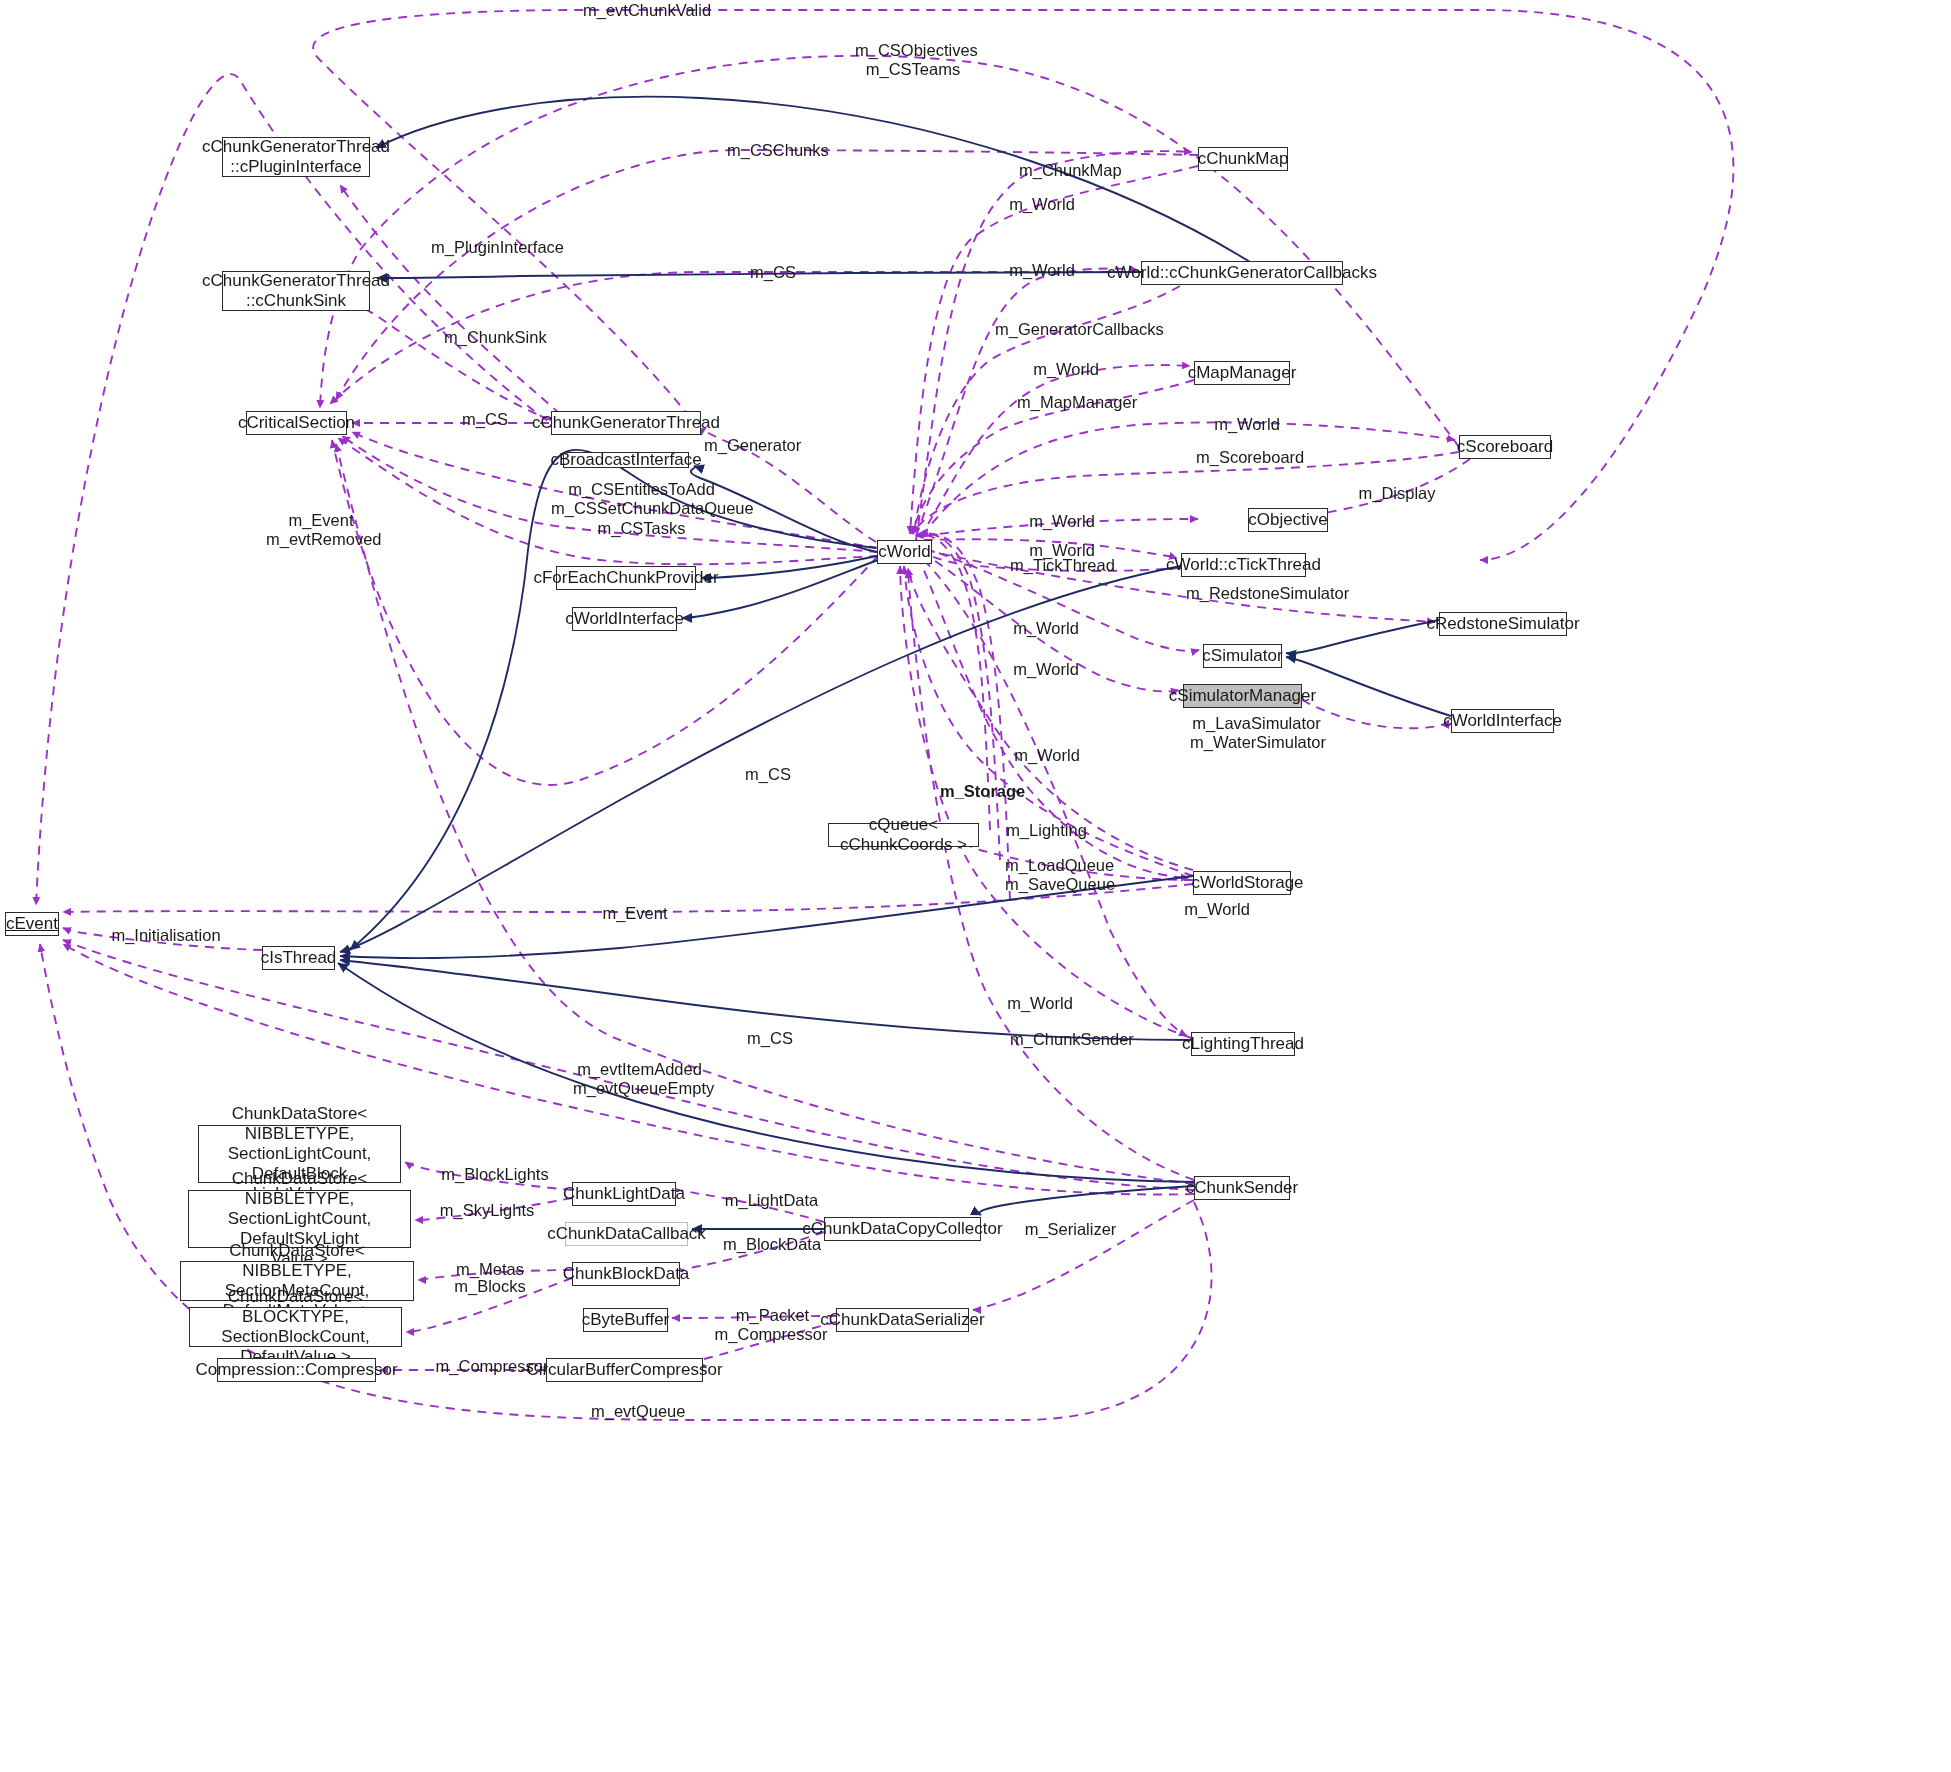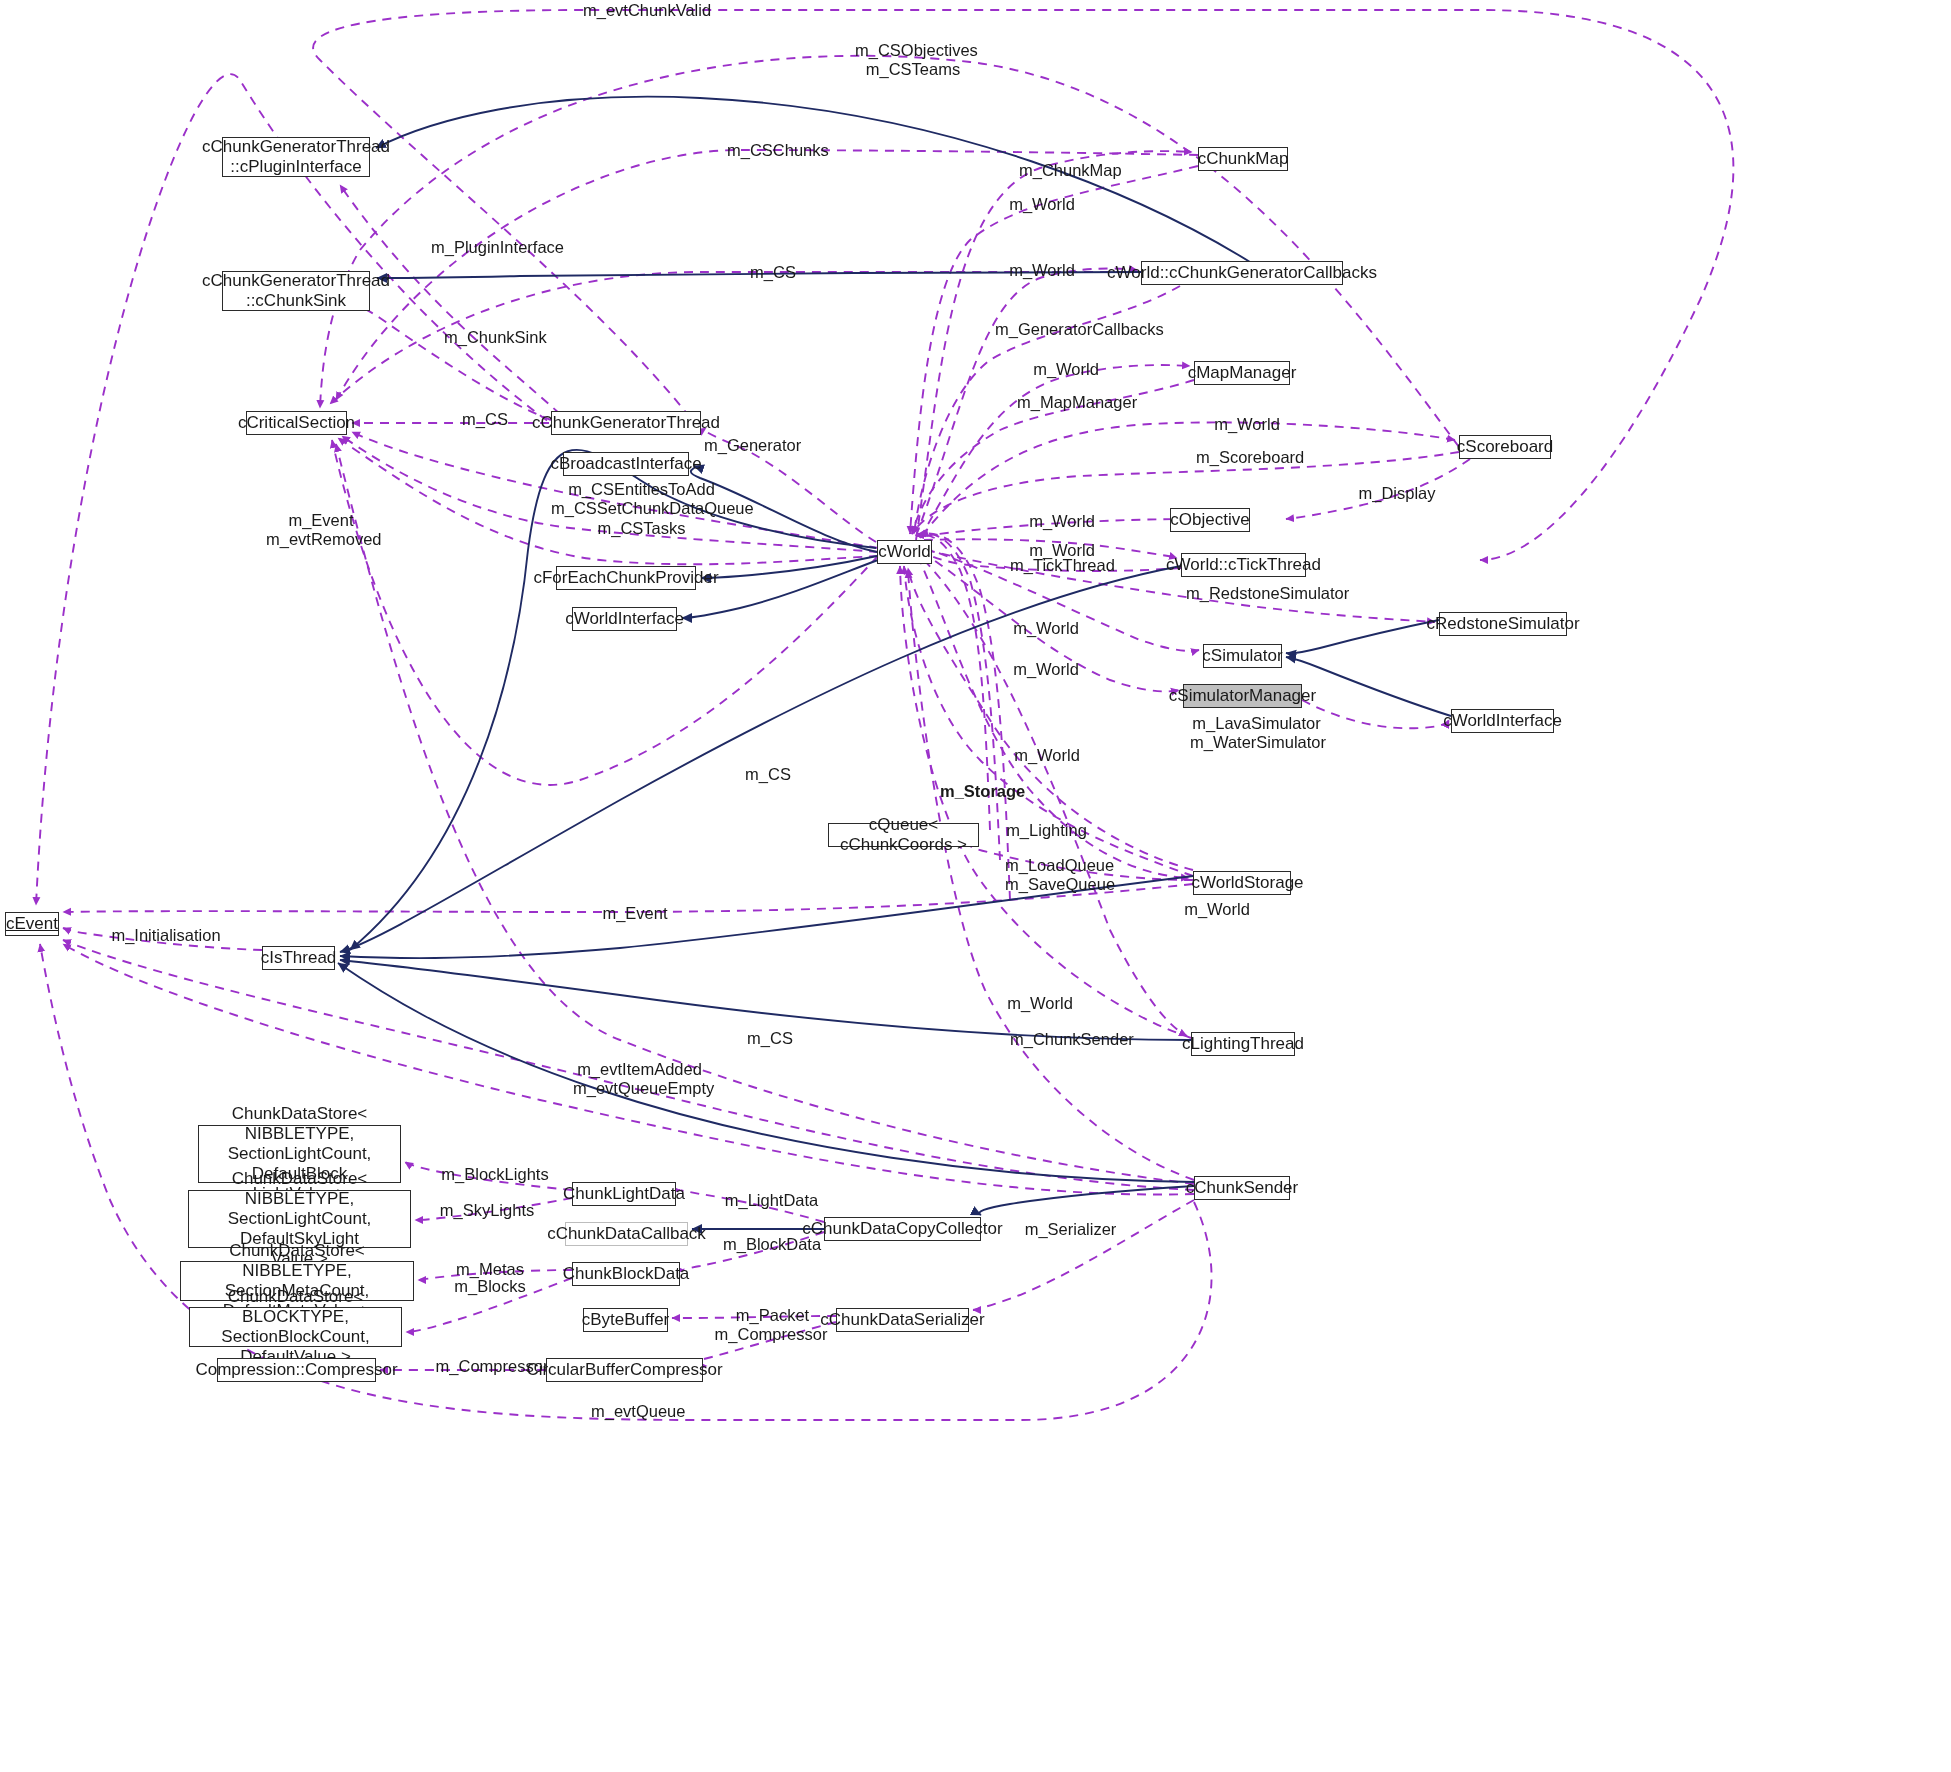--- a/index.html
+++ b/index.html
@@ -214,22 +214,22 @@
       <div class="node" style="left: 222px; top: 137px; width: 148px; height: 40px;">cChunkGeneratorThread
 ::cPluginInterface</div>
       <div class="node" style="left: 1198px; top: 147px; width: 90px; height: 24px;">cChunkMap</div>
       <div class="node" style="left: 222px; top: 271px; width: 148px; height: 40px;">cChunkGeneratorThread
 ::cChunkSink</div>
       <div class="node" style="left: 1141px; top: 261px; width: 202px; height: 24px;">cWorld::cChunkGeneratorCallbacks</div>
       <div class="node" style="left: 1194px; top: 361px; width: 96px; height: 24px;">cMapManager</div>
       <div class="node" style="left: 246px; top: 411px; width: 101px; height: 24px;">cCriticalSection</div>
       <div class="node" style="left: 551px; top: 411px; width: 150px; height: 24px;">cChunkGeneratorThread</div>
       <div class="node" style="left: 1459px; top: 435px; width: 92px; height: 24px;">cScoreboard</div>
-      <div class="node" style="left: 563px; top: 452px; width: 126px; height: 24px;">cBroadcastInterface</div>
-      <div class="node" style="left: 1170px; top: 508px; width: 80px; height: 24px;">cObjective</div>
+      <div class="node" style="left: 563px; top: 452px; width: 126px; height: 16px;">cBroadcastInterface</div>
+      <div class="node" style="left: 1248px; top: 508px; width: 80px; height: 24px;">cObjective</div>
       <div class="node" style="left: 877px; top: 540px; width: 55px; height: 24px;">cWorld</div>
       <div class="node" style="left: 1181px; top: 553px; width: 125px; height: 24px;">cWorld::cTickThread</div>
       <div class="node" style="left: 556px; top: 566px; width: 140px; height: 24px;">cForEachChunkProvider</div>
       <div class="node" style="left: 1439px; top: 612px; width: 128px; height: 24px;">cRedstoneSimulator</div>
       <div class="node" style="left: 572px; top: 607px; width: 105px; height: 24px;">cWorldInterface</div>
       <div class="node" style="left: 1203px; top: 644px; width: 79px; height: 24px;">cSimulator</div>
       <div class="node focus" style="left: 1183px; top: 684px; width: 119px; height: 24px;">cSimulatorManager</div>
       <div class="node" style="left: 1451px; top: 709px; width: 103px; height: 24px;">cWorldInterface</div>
       <div class="node" style="left: 828px; top: 823px; width: 151px; height: 24px;">cQueue&lt; cChunkCoords &gt;</div>
       <div class="node" style="left: 1193px; top: 871px; width: 98px; height: 24px; padding-left: 17px;">cWorldStorage</div>

